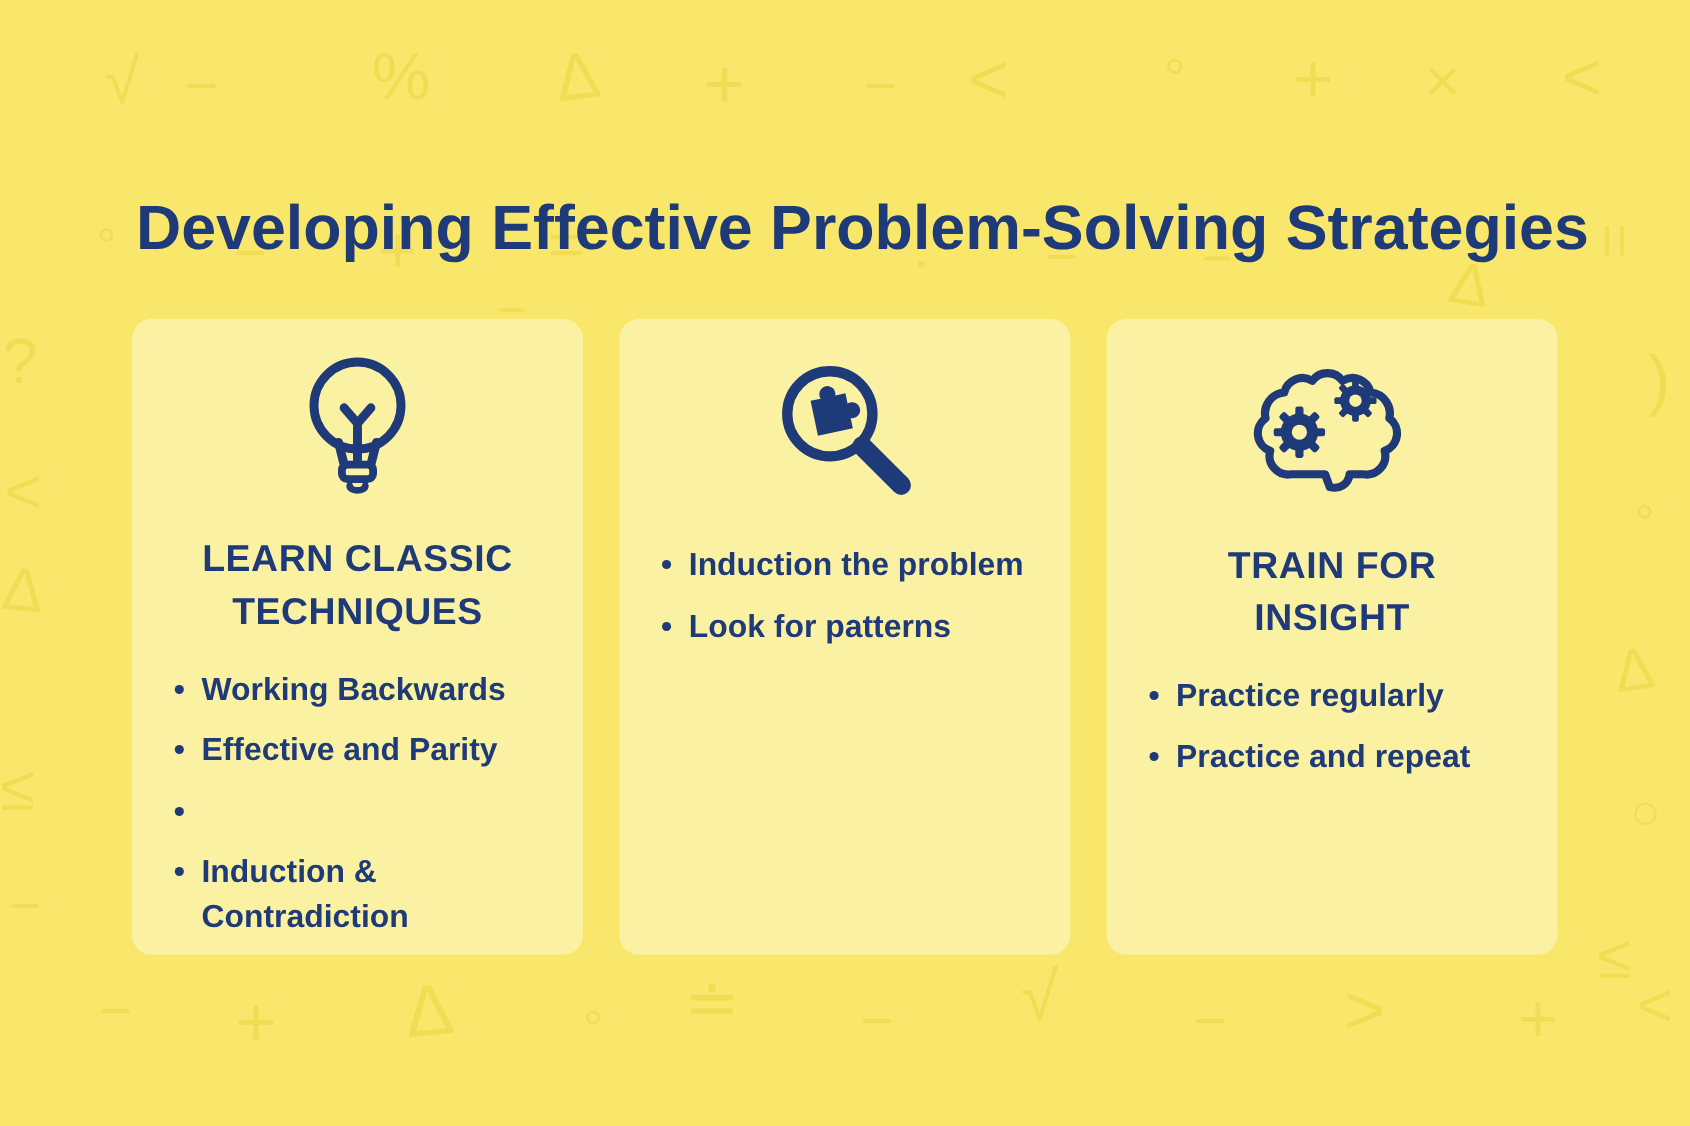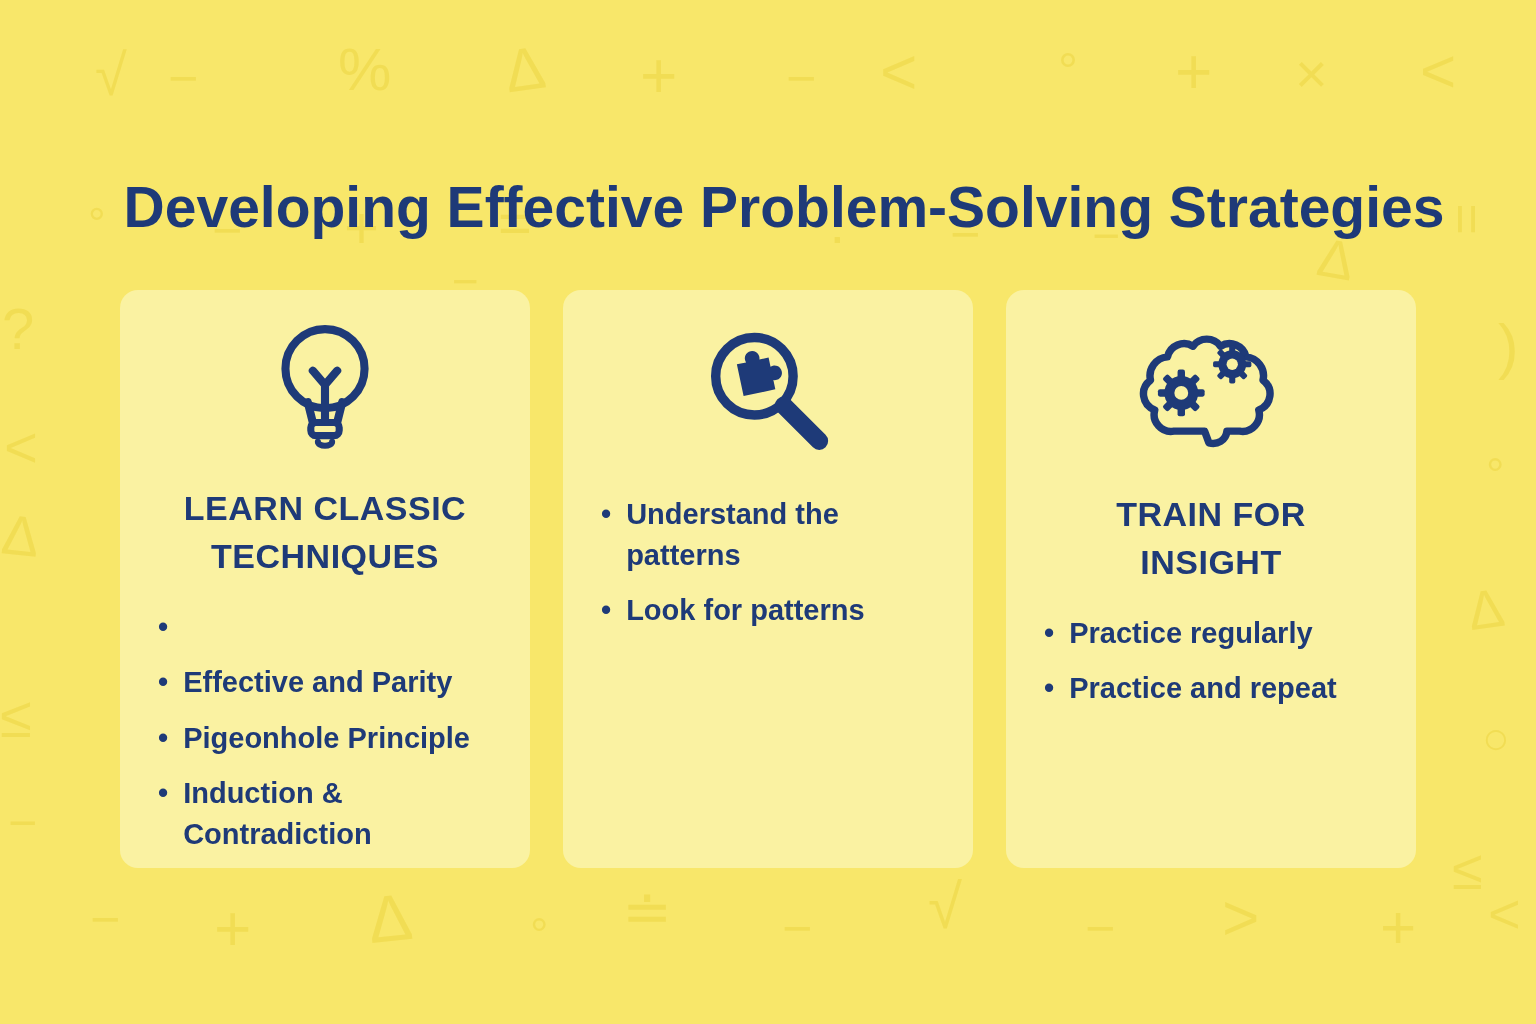--- a/index.html
+++ b/index.html
@@ -107,48 +107,48 @@
           <path class="stroke" stroke-width="8" d="M38,81 L43,101 M72,81 L67,101"></path>
           <rect class="stroke" x="41" y="101" width="28" height="13" rx="5" stroke-width="7"></rect>
           <path class="stroke" stroke-width="6" d="M48,120 a7,4 0 0 0 14,0"></path>
           <path class="stroke" stroke-width="8" d="M55,98 V64 M55,64 L43,50 M55,64 L67,50"></path>
         </svg>
       </div>
       <div class="card-heading">LEARN CLASSIC TECHNIQUES</div>
       <ul class="bullet-list">
           <li>
             <span class="dot">•</span>
+            <span class="bullet-text">Working Backwards</span>
           </li>
           <li>
             <span class="dot">•</span>
             <span class="bullet-text">Effective and Parity</span>
           </li>
           <li>
             <span class="dot">•</span>
-            <span class="bullet-text">Pigeonhole Principle</span>
           </li>
           <li>
             <span class="dot">•</span>
             <span class="bullet-text">Induction &amp; Contradiction</span>
           </li>
         </ul>
     </div>
 
     <div class="card">
       <div class="card-icon">
         <svg width="136" height="136" viewBox="0 0 130 130" aria-hidden="true">
           <circle class="stroke" cx="52" cy="48" r="37" stroke-width="9"></circle>
           <line class="stroke" x1="80" y1="76" x2="114" y2="110" stroke-width="17"></line>
           <path class="fill" transform="rotate(-12 54 48)" d="M38,33 h9 a7,7 0 1 1 13,0 h9 v9 a7,7 0 1 1 0,13 v9 h-31 z"></path>
         </svg>
       </div>
       <ul class="bullet-list">
           <li>
             <span class="dot">•</span>
-            <span class="bullet-text">Understand the patterns</span>
+            <span class="bullet-text">Induction the problem</span>
           </li>
           <li>
             <span class="dot">•</span>
             <span class="bullet-text">Look for patterns</span>
           </li>
         </ul>
     </div>
 
     <div class="card">
       <div class="card-icon">

